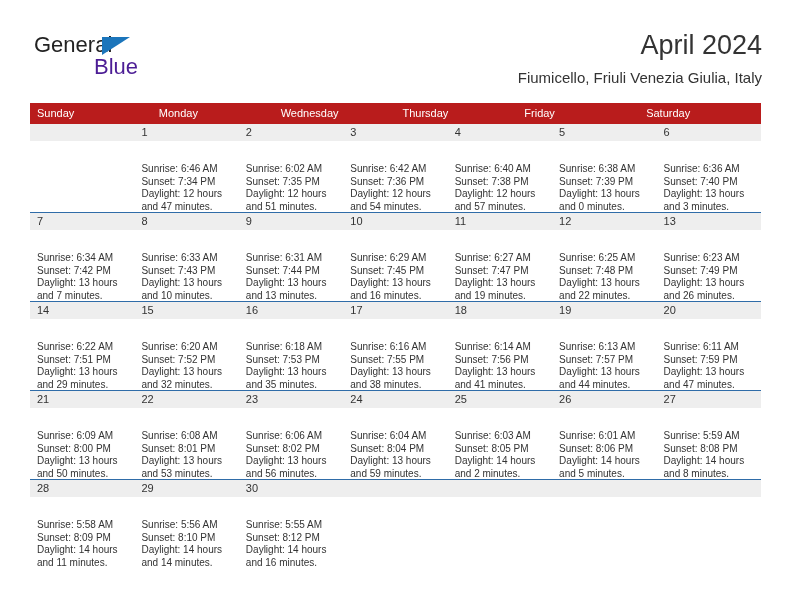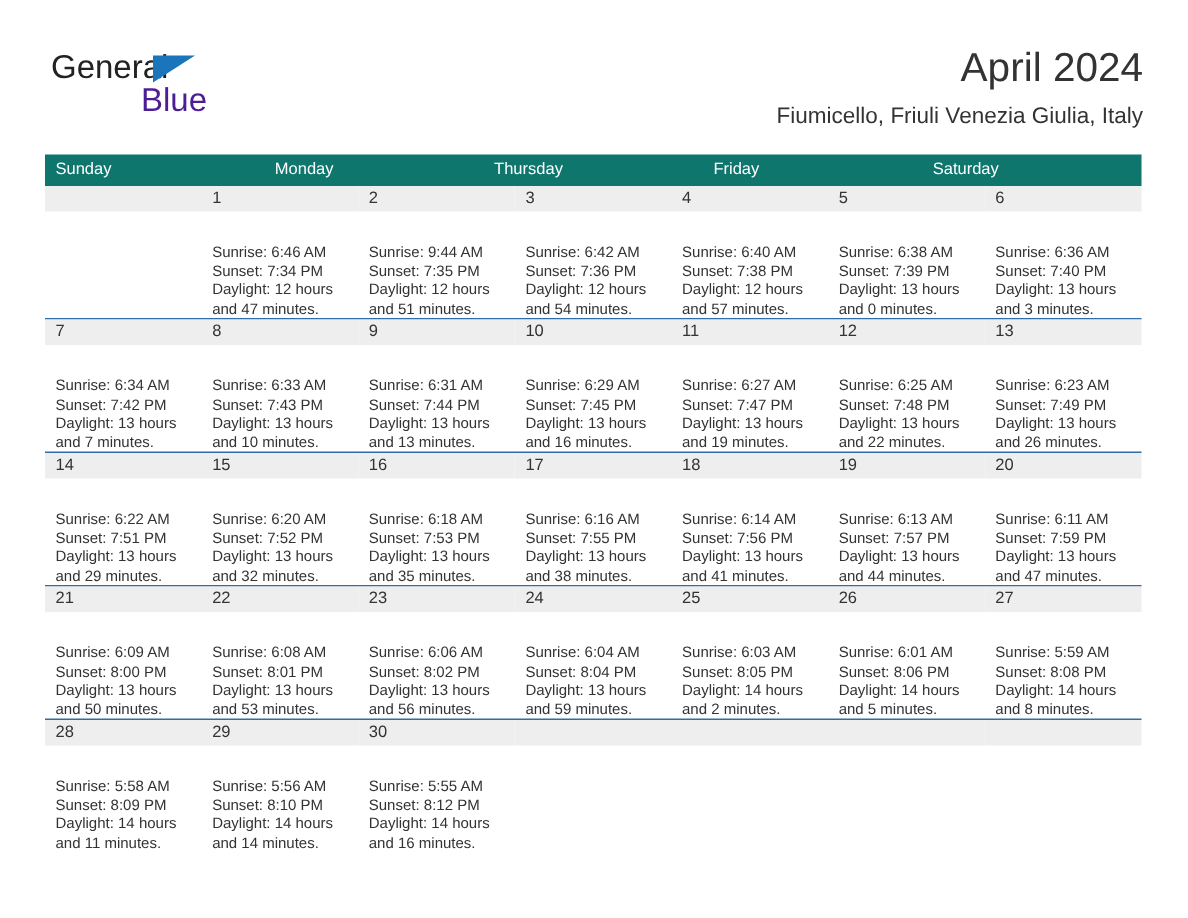--- a/index.html
+++ b/index.html
@@ -85,21 +85,21 @@
 
   
   .calendar {
     position: absolute;
     left: 30px;
     top: 103px;
     width: 731px;
   }
   .dow-row {
     display: flex;
-    background: #0f766e;
+    background: #b91c1c;
     height: 21px;
   }
   .dow {
     flex: 1 1 0;
     color: #ffffff;
     font-size: 11px;
     line-height: 21px;
     padding-left: 7px;
     box-sizing: border-box;
     white-space: nowrap;
@@ -160,20 +160,21 @@
       <div class="location">Fiumicello, Friuli Venezia Giulia, Italy</div>
     </div>
 
   </div>
 
   <div class="calendar">
 
     <div class="dow-row">
       <div class="dow">Sunday</div>
       <div class="dow">Monday</div>
+      <div class="dow">Wednesday</div>
       <div class="dow">Thursday</div>
       <div class="dow">Friday</div>
       <div class="dow">Saturday</div>
     </div>
 
     <div id="weeks-container">
         <div class="week">
           <div class="day empty">
             <div class="day-num-band"></div>
             <div class="day-body">
@@ -188,21 +189,21 @@
             <div class="day-body">
               <div>Sunrise: 6:46 AM</div>
               <div>Sunset: 7:34 PM</div>
               <div>Daylight: 12 hours</div>
               <div>and 47 minutes.</div>
             </div>
           </div>
           <div class="day">
             <div class="day-num-band">2</div>
             <div class="day-body">
-              <div>Sunrise: 9:44 AM</div>
+              <div>Sunrise: 6:02 AM</div>
               <div>Sunset: 7:35 PM</div>
               <div>Daylight: 12 hours</div>
               <div>and 51 minutes.</div>
             </div>
           </div>
           <div class="day">
             <div class="day-num-band">3</div>
             <div class="day-body">
               <div>Sunrise: 6:42 AM</div>
               <div>Sunset: 7:36 PM</div>

